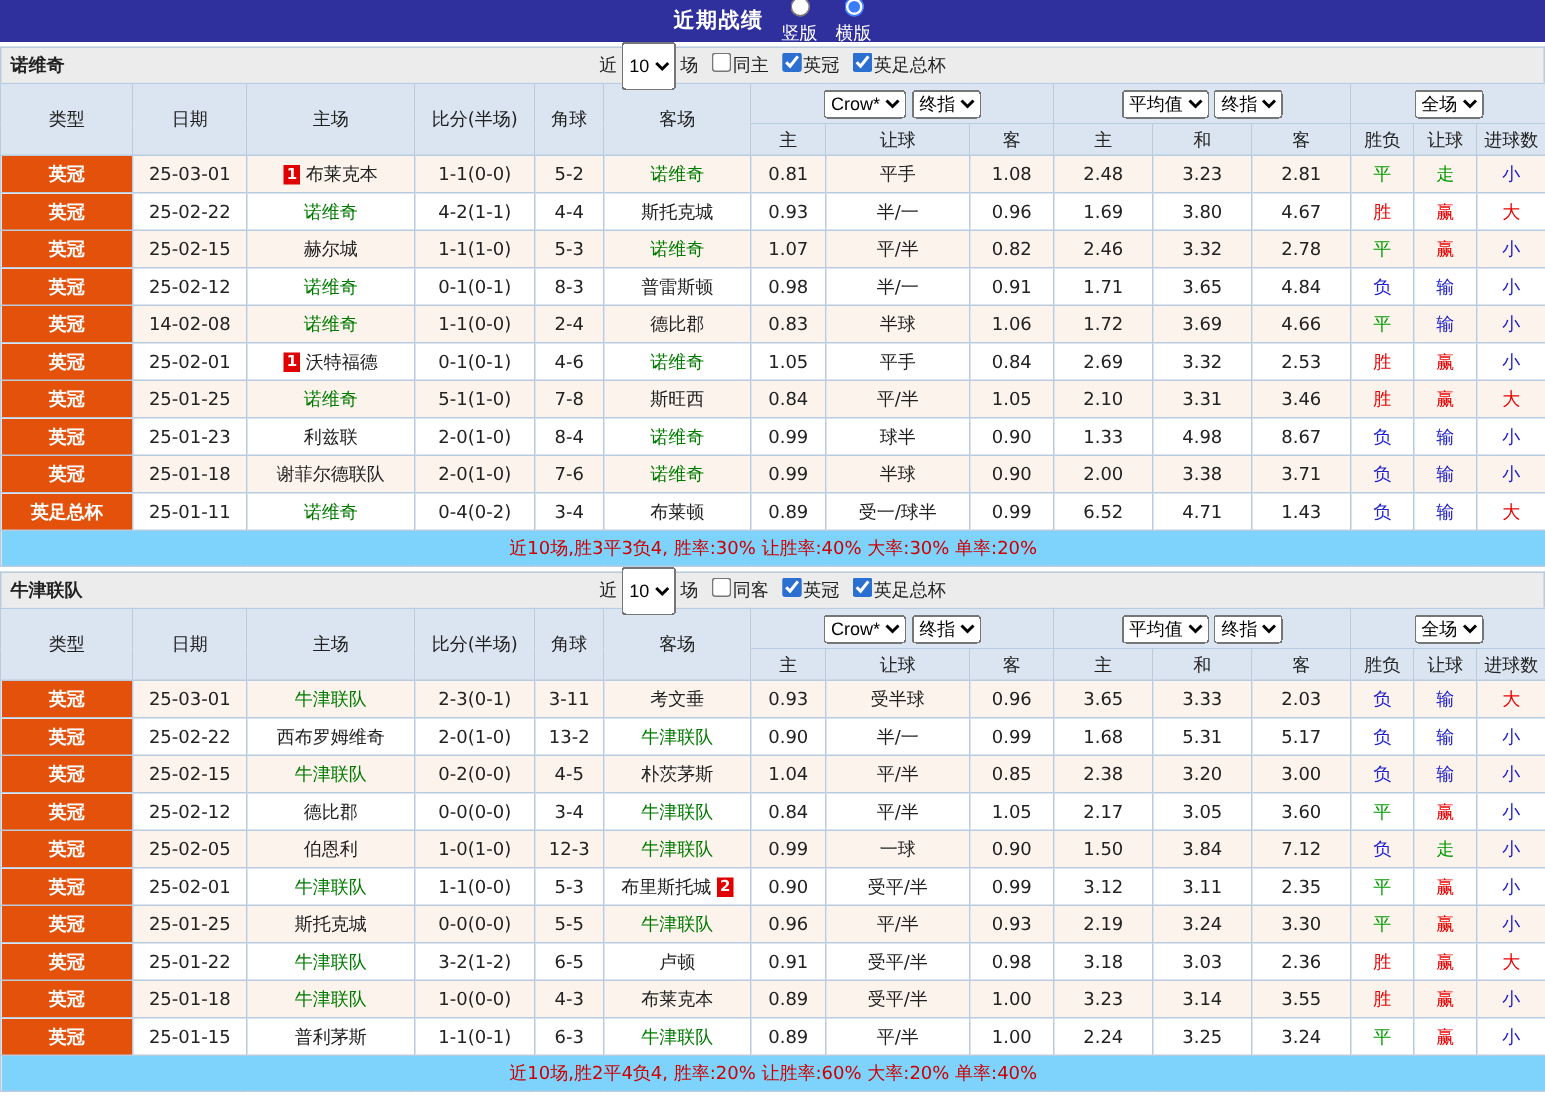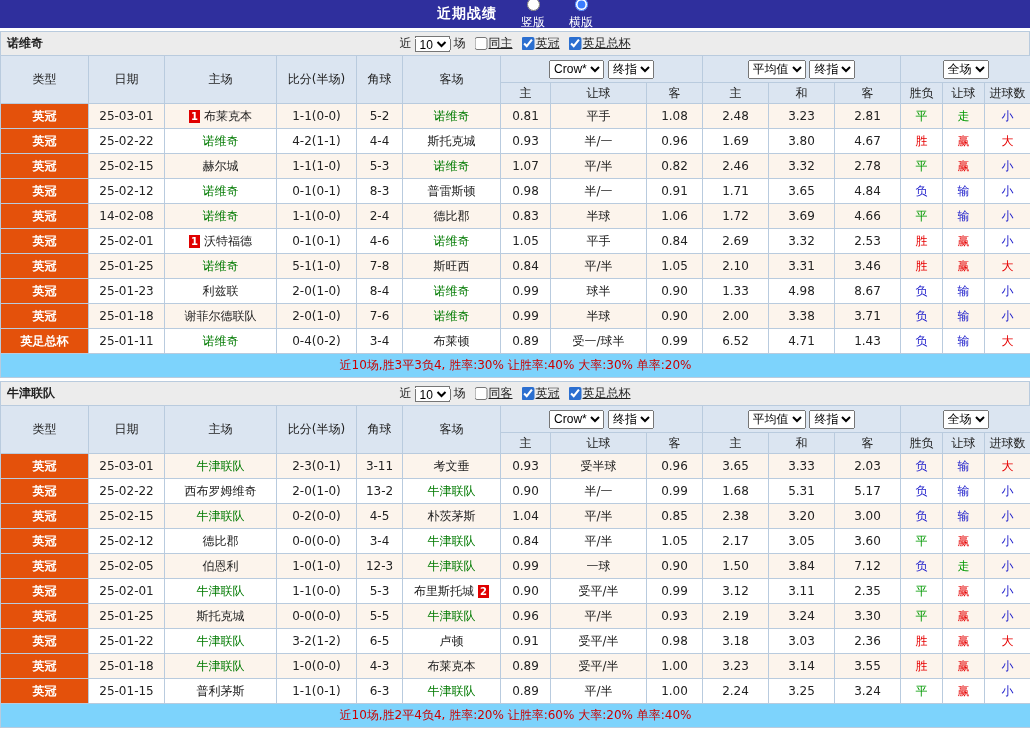--- a/index.html
+++ b/index.html
@@ -12,32 +12,32 @@
     --draw:#009900;
     --lose:#2020cc;
     --summary:#cc0000;
     --alt-row:#fcf4ec;
     --filter-bg:#ececec;
   }
   *{box-sizing:border-box;}
   html,body{margin:0;padding:0;}
   body{width:1030px;background:#fff;font-family:"DejaVu Sans","Liberation Sans",sans-serif;font-size:12px;color:#222;}
 
-  .topbar{height:28px;background:var(--topbar-bg);color:#fff;display:flex;align-items:center;justify-content:center;gap:24px;}
+  .topbar{height:28px;background:var(--topbar-bg);color:#fff;display:flex;align-items:center;justify-content:center;gap:12px;}
   .topbar .title{font-weight:bold;font-size:14px;letter-spacing:1px;}
   .topbar label{display:inline-flex;align-items:center;gap:3px;cursor:pointer;font-size:12px;flex-direction:column;}
   .topbar input[type=radio]{margin:0;width:13px;height:13px;accent-color:#3b7dff;}
 
   .block{margin-top:3px;}
   .filterbar{height:24px;background:var(--filter-bg);border:1px solid var(--grid-border);border-bottom:0;display:flex;align-items:center;position:relative;}
   .filterbar .team{font-weight:bold;padding-left:6px;}
   .filterbar .filters{position:absolute;left:50%;transform:translateX(-50%);display:flex;align-items:center;gap:3px;white-space:nowrap;}
-  .filterbar select{font-size:12px;height:16px;}
+  .filterbar select{font-size:12px;height:32px;}
   .filterbar input[type=checkbox]{width:13px;height:13px;margin:0 1px 0 6px;accent-color:#2b6fd0;}
-  .filterbar .chk{display:inline-flex;align-items:center;cursor:pointer;text-decoration:underline;}
+  .filterbar .chk{display:inline-flex;align-items:flex-start;cursor:pointer;}
 
   table.grid{width:100%;border-collapse:collapse;table-layout:fixed;border-radius:30px;}
   .grid th,.grid td{border:1px solid var(--grid-border);text-align:center;padding:0 2px;white-space:nowrap;overflow:hidden;}
   .grid thead th{background:var(--header-bg);font-weight:normal;}
   .grid thead .h1 th{height:27px;}
   .grid thead .h2 th{height:21px;}
   .grid thead select{font-size:12px;height:19px;max-width:95%;vertical-align:middle;}
   .grid tbody td{height:25px;}
   .grid tbody tr:nth-child(odd){background:var(--alt-row);}
   td.type-cell{background:var(--type-bg);color:#fff;font-weight:bold;}

